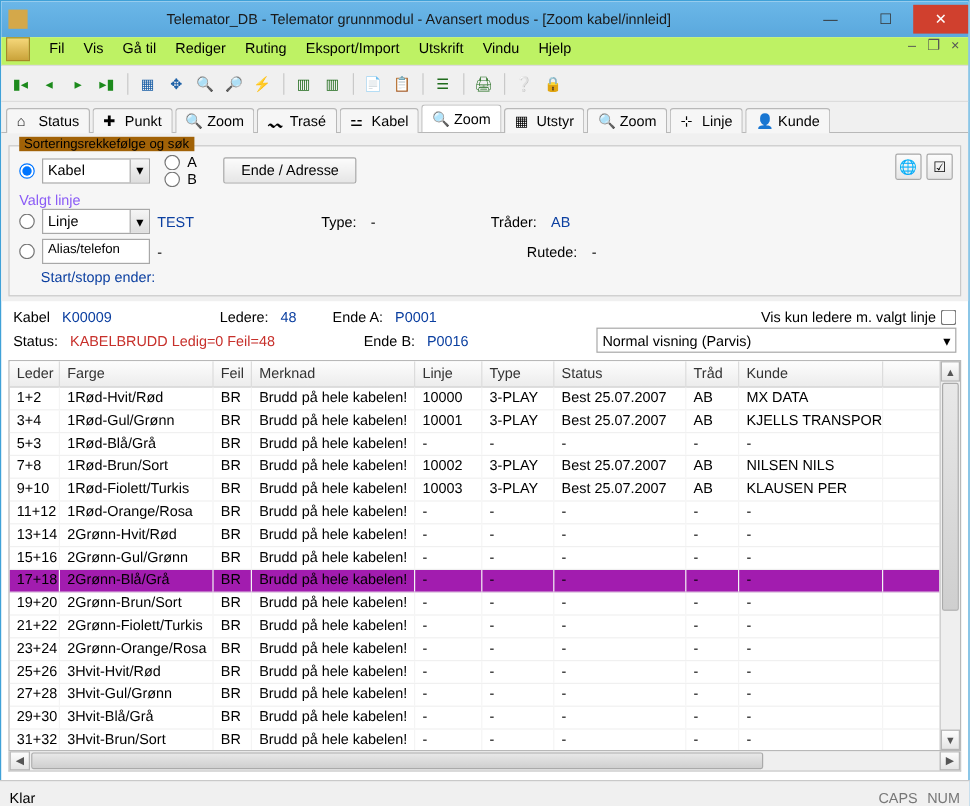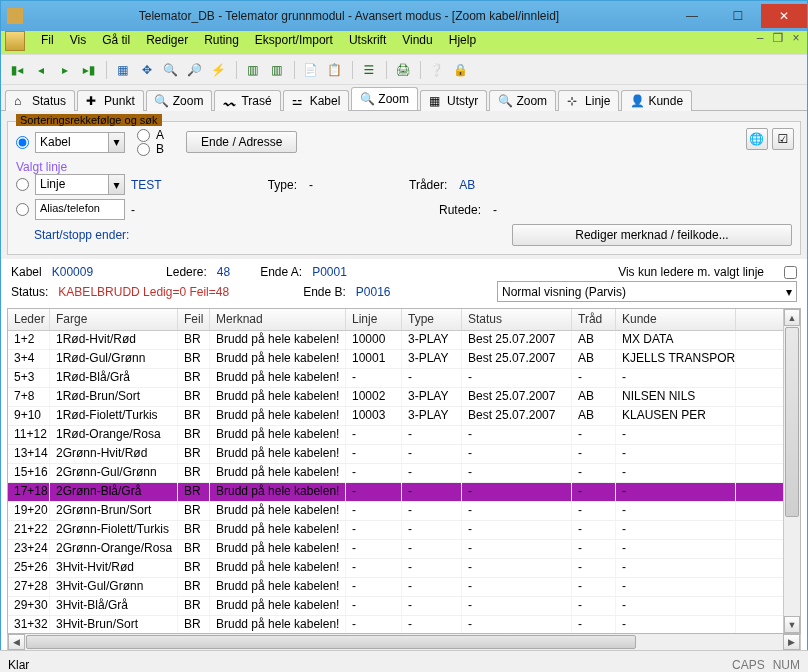--- a/index.html
+++ b/index.html
@@ -32,21 +32,21 @@
 .combo{display:flex;border:1px solid #a8a8a8;background:#fff;height:21px;width:90px}
 .combo span{flex:1;padding:2px 4px}
 .combo .dd{width:16px;background:linear-gradient(#f5f5f5,#dedede);border-left:1px solid #a8a8a8;display:flex;align-items:center;justify-content:center}
 .btn{border:1px solid #a8a8a8;background:linear-gradient(#fcfcfc,#e6e6e6);padding:3px 14px;cursor:default;border-radius:2px}
 .lbl{color:#8b5cf6}
 .vblue{color:#0b3fa0}
 .cornerbtns{position:absolute;right:6px;top:6px;display:flex;gap:4px}
 .cbtn{width:22px;height:22px;border:1px solid #a8a8a8;background:linear-gradient(#fcfcfc,#e6e6e6);display:flex;align-items:center;justify-content:center;border-radius:2px}
 .infobar{display:flex;padding:6px 10px 2px;gap:30px;align-items:center}
 .infobar .pair{display:flex;gap:10px;white-space:nowrap}
-.infobar .right{margin-left:auto;display:flex;align-items:center;gap:20px}
+.infobar .right{margin-left:auto;display:flex;align-items:center;gap:4px}
 .status-red{color:#c7302b}
 .chk{width:13px;height:13px}
 .selectwide{border:1px solid #a8a8a8;background:#fff;padding:2px 4px;width:300px;height:21px;display:flex;align-items:center;justify-content:space-between}
 .grid-wrap{margin:4px 6px 0;border:1px solid #b8b8b8;background:#fff;height:326px;position:relative;display:flex}
 .grid-body{flex:1;overflow:hidden}
 .grid-hdr{display:flex;background:linear-gradient(#fdfdfd,#ececec);border-bottom:1px solid #c9c9c9;height:22px}
 .gh{border-right:1px solid #dcdcdc;padding:3px 6px;color:#333;font-weight:400;white-space:nowrap;overflow:hidden}
 .grid-rows{}
 .gr{display:flex;height:19px;border-bottom:1px solid #f0f0f0}
 .gr.sel{background:#a21caf}
@@ -207,31 +207,30 @@
       <input type="radio" class="radio" style="">
       <div class="combo" style="width:90px">
         <span style="font-size:11px">Alias/telefon</span>
       </div>
       <span>-</span>
       <span style="margin-left:298px">Rutede:</span>
       <span style="margin-left:6px">-</span>
     </div>
     <div class="row" style="margin-bottom:0">
       <span class="vblue" style="margin-left:18px">Start/stopp ender:</span>
-      <button class="btn" style="margin-left:auto;width:280px">Rediger merknad / feilkode...</button>
     </div>
   </div>
 </div>
 
 <div class="infobar">
   <div class="pair">
       <span>Kabel</span>
       <span class="vblue">K00009</span>
     </div>
-  <div class="pair" style="margin-left:43px">
+  <div class="pair" style="margin-left:60px">
       <span>Ledere:</span>
       <span class="vblue">48</span>
     </div>
   <div class="pair">
       <span>Ende A:</span>
       <span class="vblue">P0001</span>
     </div>
   <div class="right">
     <span>Vis kun ledere m. valgt linje</span>
     <input type="checkbox" class="chk" style="">

